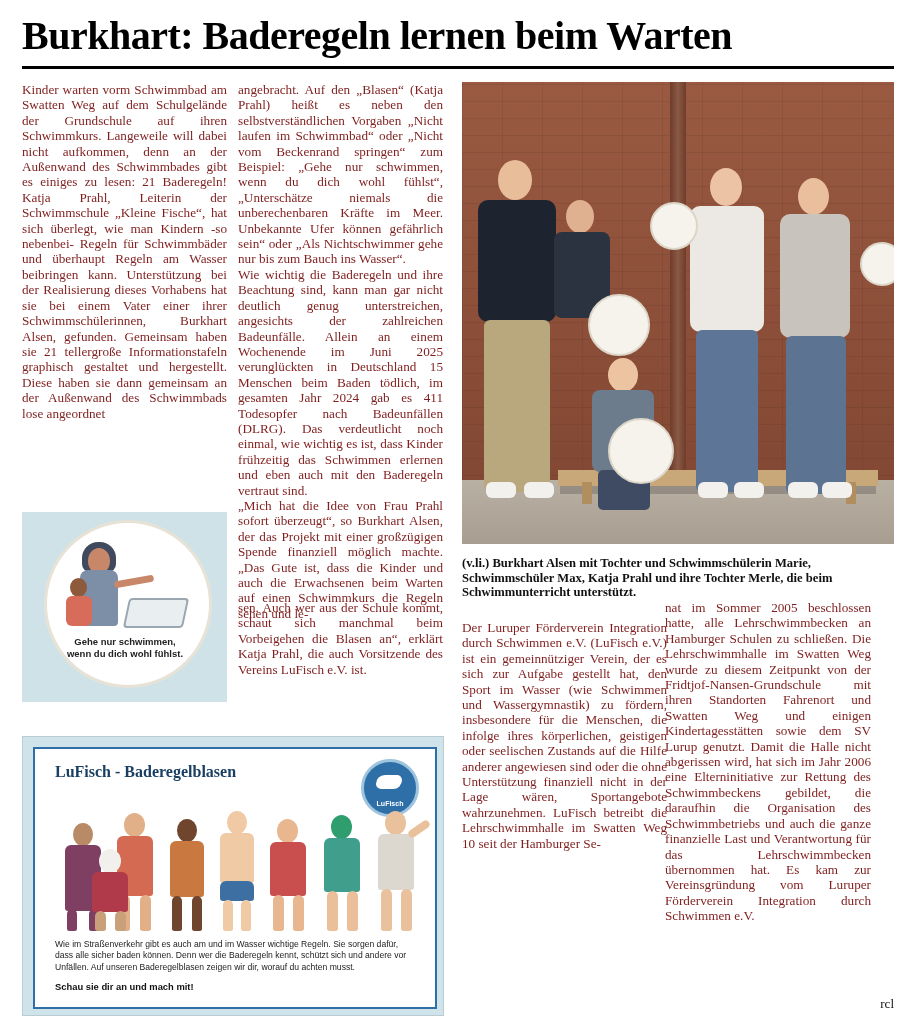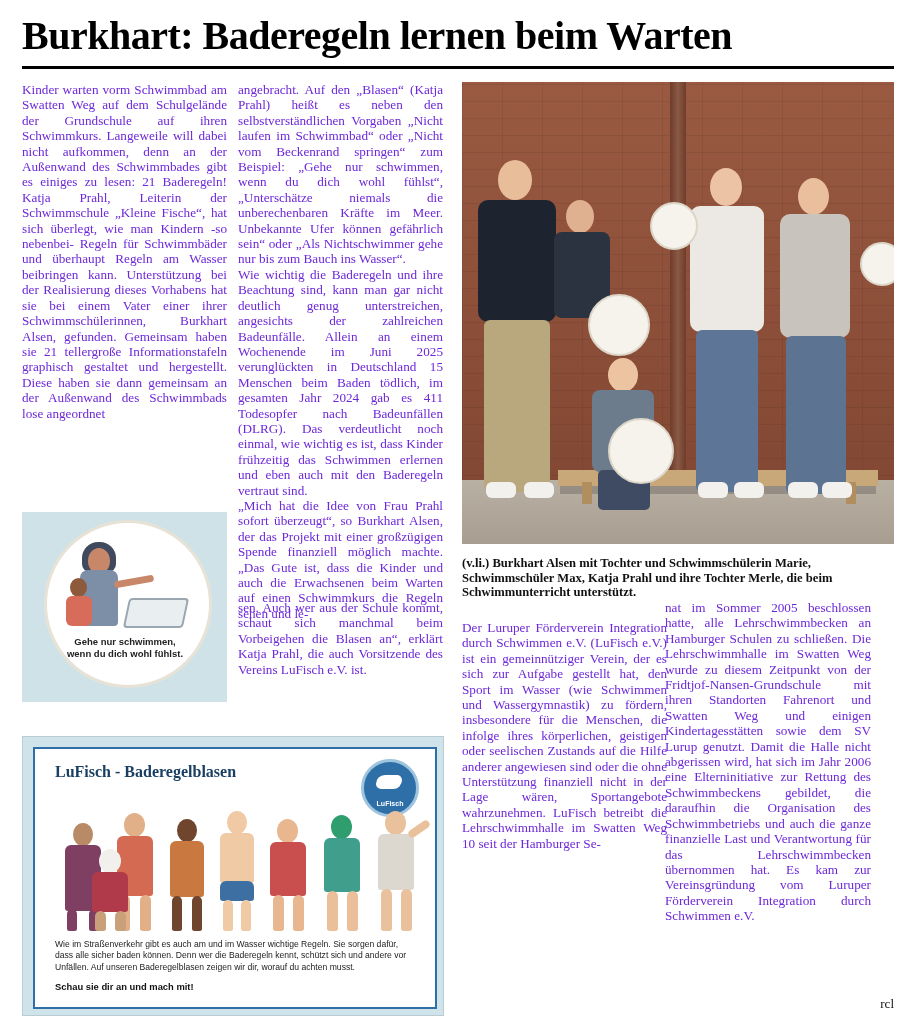--- a/index.html
+++ b/index.html
@@ -45,21 +45,21 @@
     background: #000000;
   }
 
   
   .col {
     position: absolute;
     font-family: "Liberation Serif", serif;
     font-size: 13.2px;
     line-height: 15.4px;
     text-align: justify;
-    color: #6d28d9;
+    color: #7f1d1d;
     hyphens: manual;
   }
   .col p {
     margin: 0;
   }
 
   
   #col-a { left: 22px;  top: 82px;  width: 205px; }
   #col-b { left: 238px; top: 82px;  width: 205px; }
 

